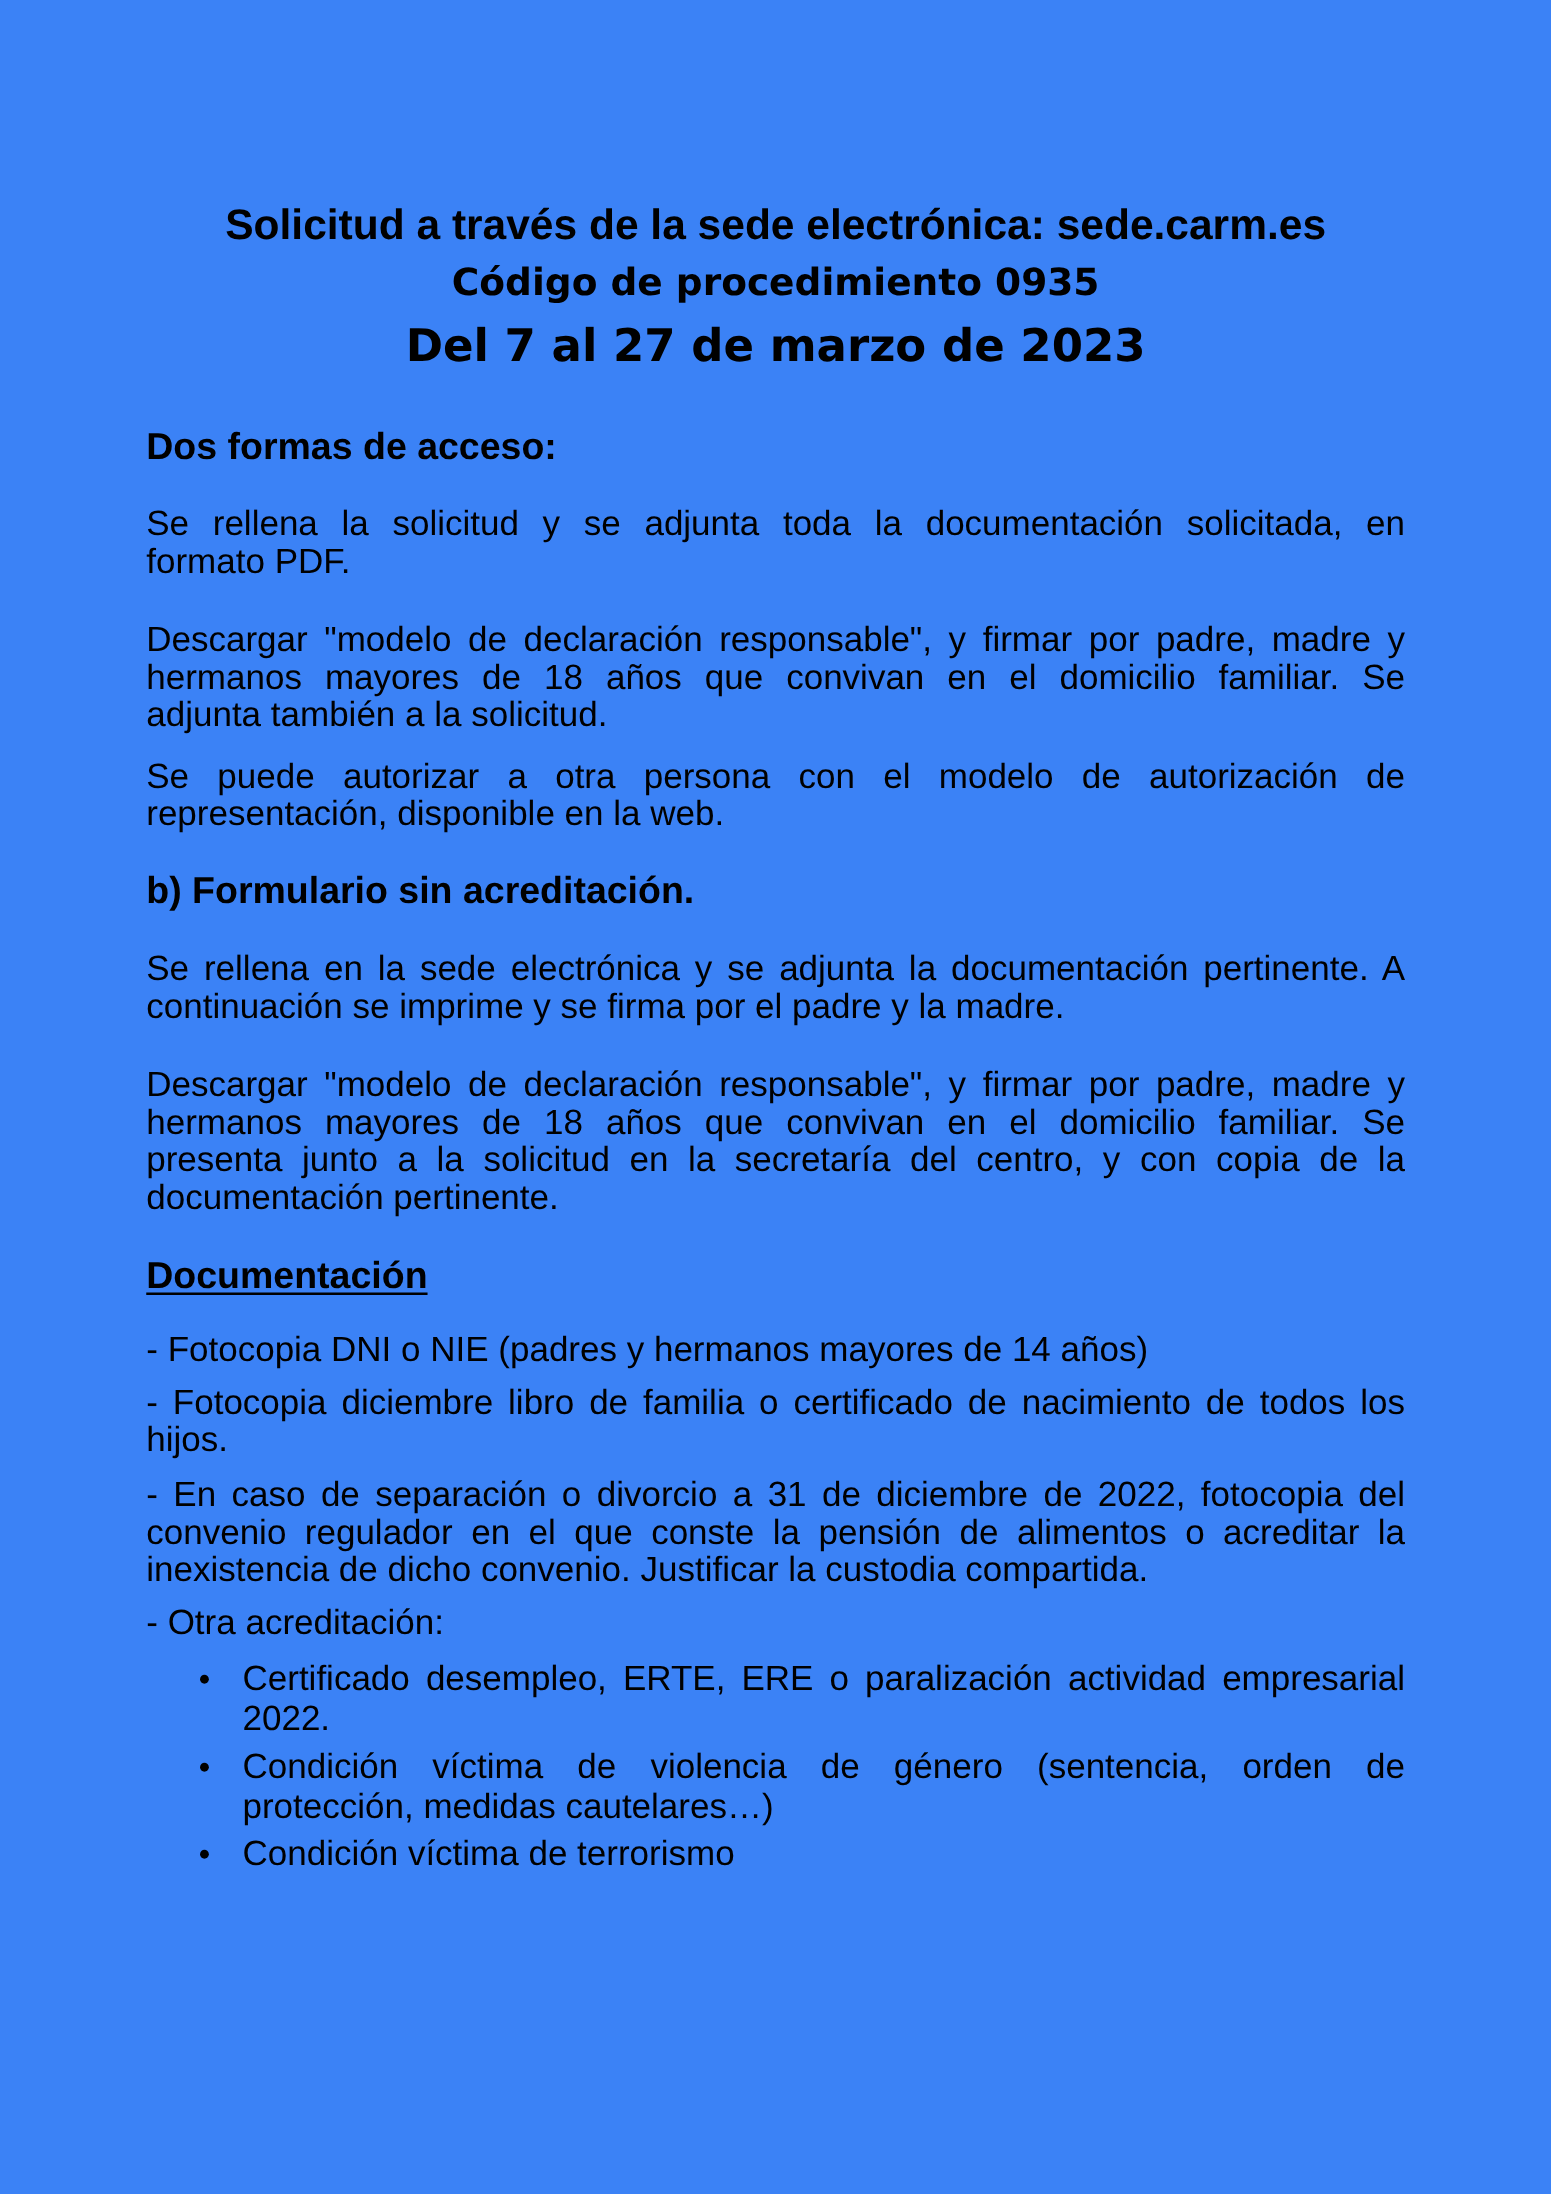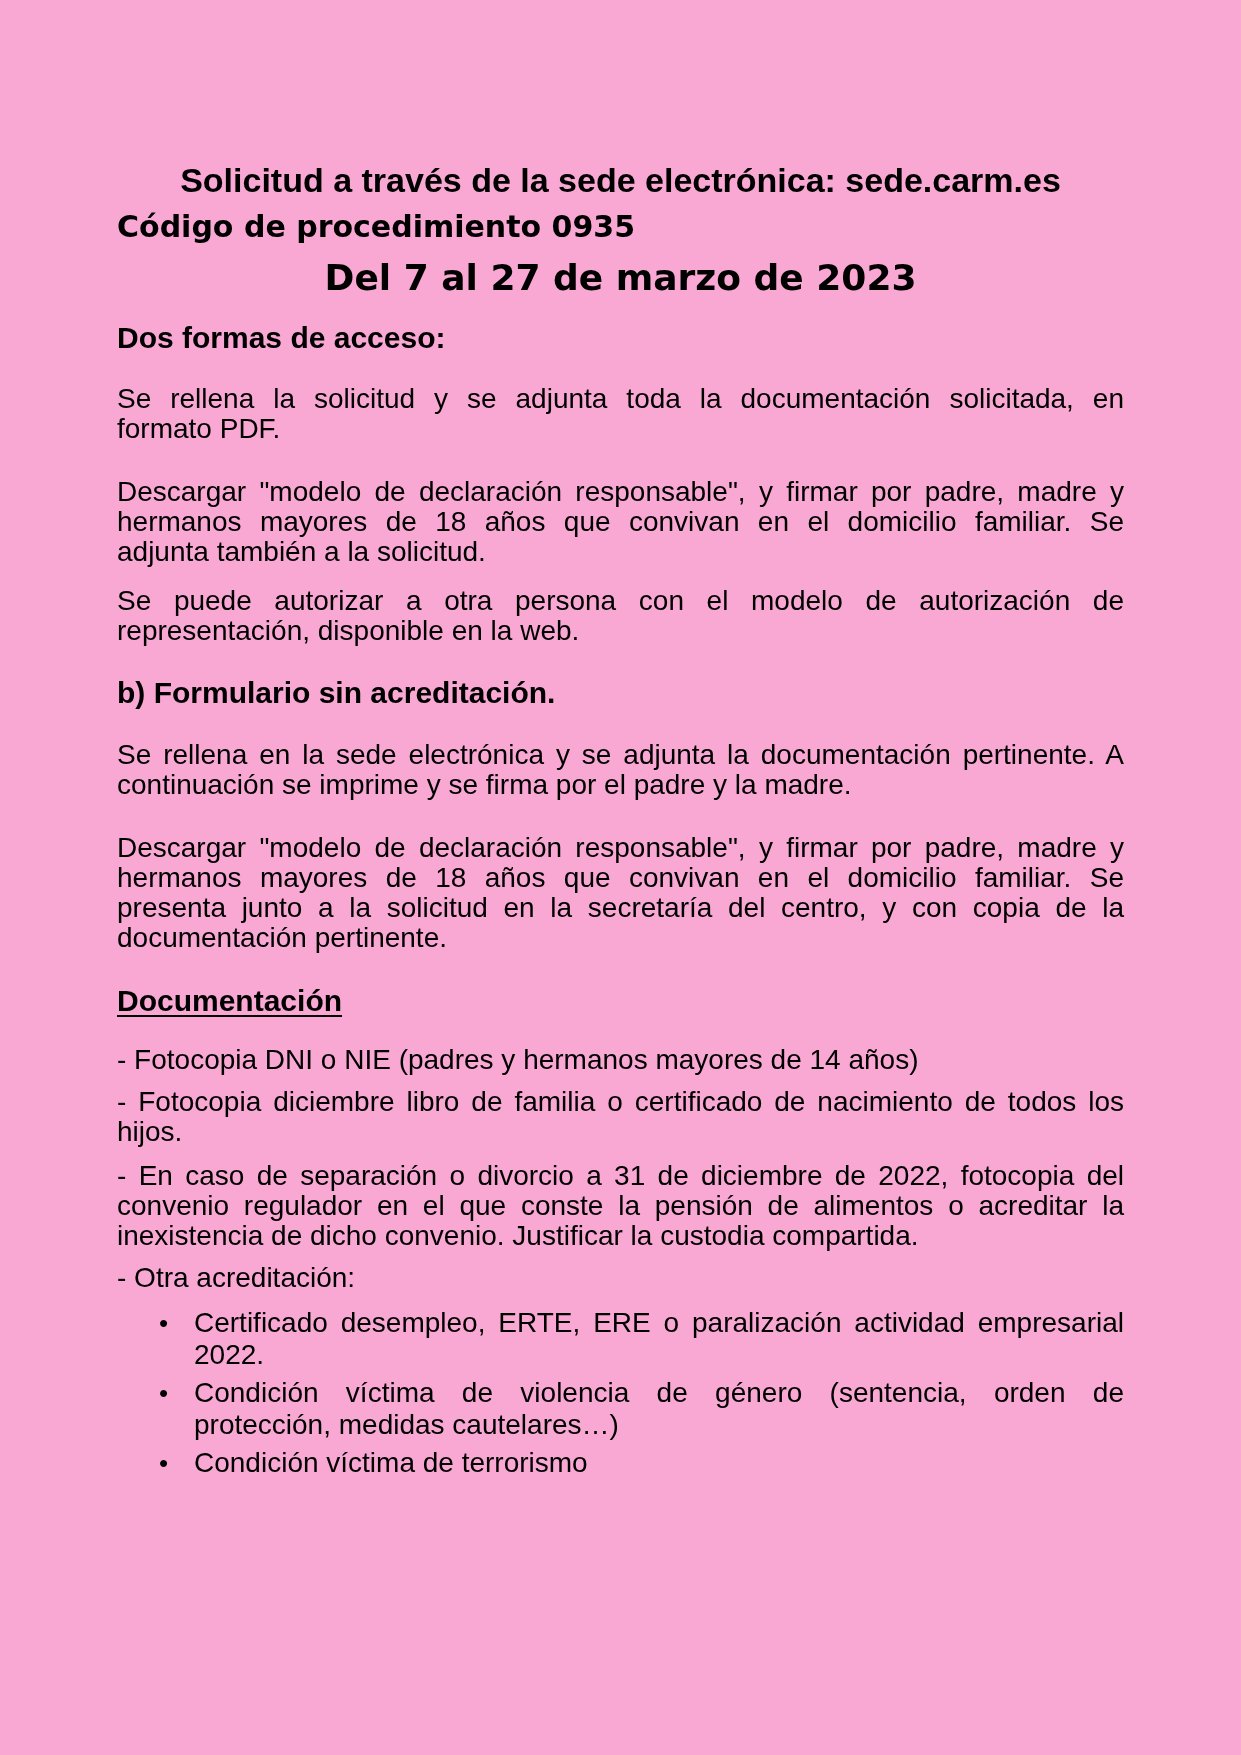--- a/index.html
+++ b/index.html
@@ -2,34 +2,34 @@
 <html><head>
 <meta charset="utf-8">
 <style>
   * { margin: 0; padding: 0; box-sizing: border-box; }
   html, body { background: #ffffff; }
   .page {
     position: relative;
     width: 1241px;
     height: 1755px;
     margin: 0 auto;
-    background: #f9a8d4;
+    background: #3b82f6;
     color: #000000;
     padding: 160px 117px 0 117px;
     overflow: hidden;
   }
 
   
   .t1 { font: 700 34px/40px "Liberation Sans", sans-serif; text-align: center; margin: 0 0 8px 0; }
-  .t2 { font: 700 30px/38px "DejaVu Sans", sans-serif;    margin: 0 0 10px 0; }
+  .t2 { font: 700 30px/38px "DejaVu Sans", sans-serif;    text-align: center; margin: 0 0 10px 0; }
   .t3 { font: 700 36px/44px "DejaVu Sans", sans-serif;    text-align: center; }
 
   
   .heading { font: 700 30px/36px "Liberation Sans", sans-serif; }
-  .h-intro { margin-top: 20px; }
+  .h-intro { margin-top: 40px; }
   .h-suba  { margin-top: 28px; }
   .h-subb  { margin-top: 29px; }
   .h-doc   { margin-top: 30px; text-decoration: underline; text-underline-offset: 4px; text-decoration-thickness: 2px; }
 
   
   .body-text { font: 400 28px/30px "Liberation Sans", sans-serif; }
   .mt12 { margin-top: 12px; } .mt14 { margin-top: 14px; }
   .mt26 { margin-top: 26px; } .mt28 { margin-top: 28px; }
   .mt29 { margin-top: 29px; } .mt30 { margin-top: 19px; }
   .mt33 { margin-top: 33px; }

